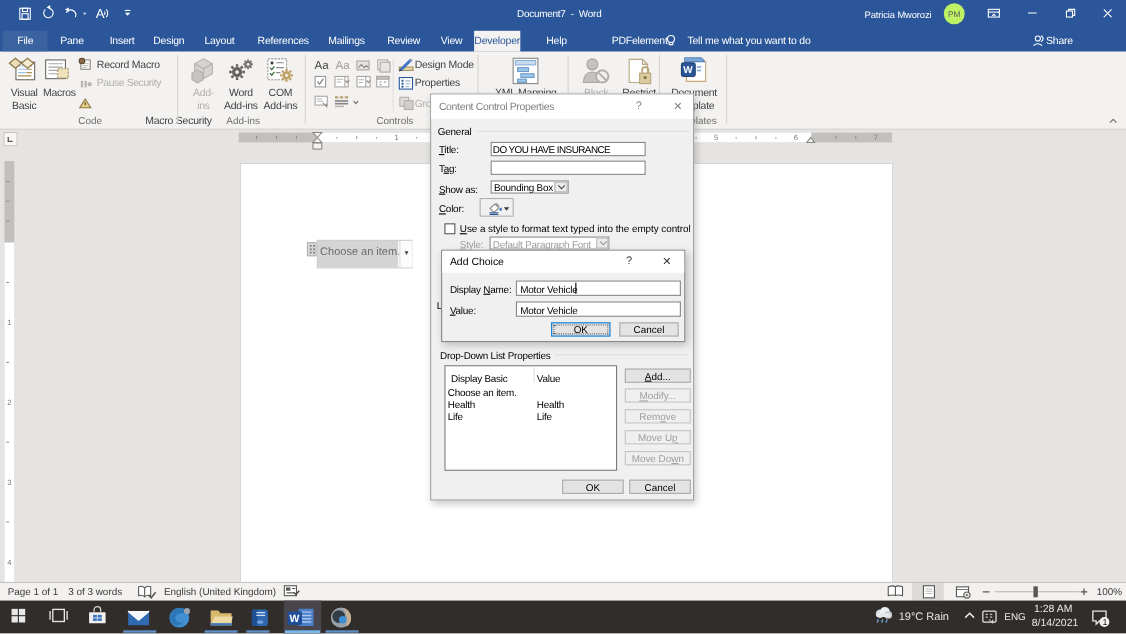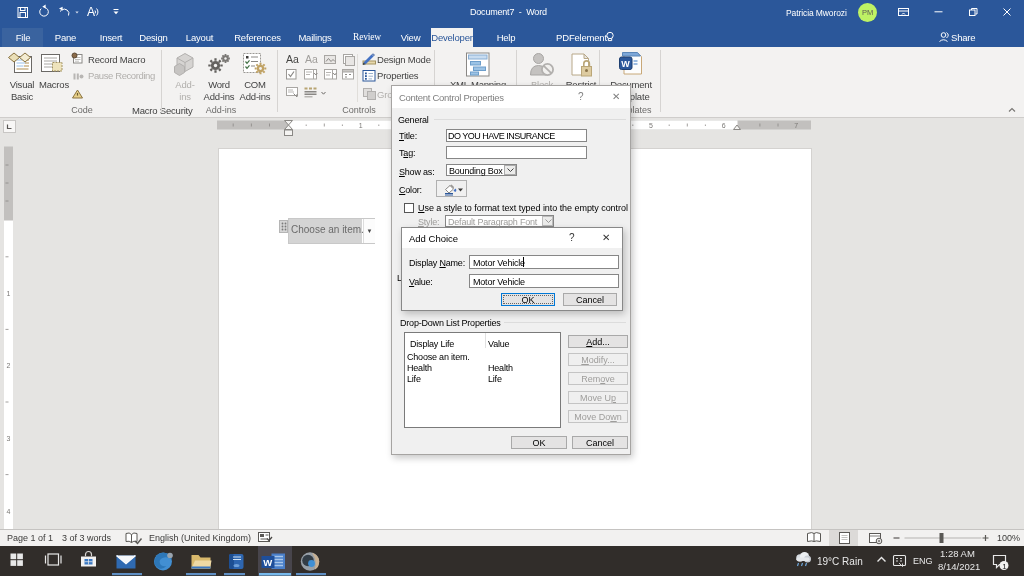--- a/index.html
+++ b/index.html
@@ -81,25 +81,26 @@
 
   <div style="left:2px;top:28px;width:41px;height:19px;background:#3a639f;"></div>
   <div id="devtab"></div>
   <div class="t tab" style="left:8px;width:30px;">File</div>
   <div class="t tab" style="left:50px;width:31px;">Pane</div>
   <div class="t tab" style="left:96px;width:30px;">Insert</div>
   <div class="t tab" style="left:138px;width:31px;">Design</div>
   <div class="t tab" style="left:184px;width:31px;">Layout</div>
   <div class="t tab" style="left:232px;width:51px;">References</div>
   <div class="t tab" style="left:295px;width:40px;">Mailings</div>
-  <div class="t tab" style="left:350px;width:34px;font-family:Liberation Serif, serif;">Review</div>
+  <div class="t tab" style="left:350px;width:34px;">Review</div>
   <div class="t tab" style="left:398px;width:25px;">View</div>
   <div class="t tab" style="left:431px;width:42px;color:#2b579a;">Developer</div>
   <div class="t tab" style="left:494px;width:24px;">Help</div>
   <div class="t tab" style="left:533px;width:57px;margin-left:20px;">PDFelement</div>
+  <div class="t tab" style="left:625px;width:125px;text-align:left;">Tell me what you want to do</div>
   <div class="t tab" style="left:951px;width:30px;text-align:left;">Share</div>
   <div style="left:600px;top:28px;width:420px;height:19px;">
     <svg width="420" height="19" viewBox="0 0 420 19">
       <g stroke="#ffffff" fill="none" stroke-width="1">
         <circle cx="10" cy="7.5" r="3.2"></circle>
         <path d="M 8.3 10.4 l 0 2.2 m 3.4 -2.2 l 0 2.2 m -3.4 0 l 3.4 0"></path>
         <circle cx="343.5" cy="7" r="2.3"></circle>
         <path d="M 339.5 13.5 q 4 -3.5 8 0"></path>
         <path d="M 346.5 4.5 q 3.5 2.5 0 5.5"></path>
       </g>
@@ -269,21 +270,21 @@
       <path d="M 633.5 14 h 4 M 633.5 17 h 4" stroke="#7da7d8" stroke-width="1.4"></path>
       <rect x="619.5" y="10" width="12.5" height="12.5" rx="2" fill="#2b579a" stroke="#1e3f70"></rect>
       <text x="621.2" y="19.8" font-size="9" font-weight="bold" fill="#fff">W</text>
 
       <path d="M 1009 64.5 l 3 -3 3 3" stroke="#7a7875" fill="none" stroke-width="1.2"></path>
     </svg>
   </div>
   <div class="t biglabel" style="left:5px;width:34px;">Visual<br>Basic</div>
   <div class="t biglabel" style="left:37px;width:34px;">Macros</div>
   <div class="t sbtxt" style="left:88px;top:55px;">Record Macro</div>
-  <div class="t sbgray" style="left:88px;top:71px;letter-spacing:-0.4px;">Pause Recording</div>
+  <div class="t sbgray" style="left:88px;top:71px;letter-spacing:-0.4px;">Pause Security</div>
   <div class="t sbtxt" style="left:88px;top:106px;margin-left:44px;">Macro Security</div>
   <div class="t glabel" style="left:62px;width:40px;">Code</div>
   <div class="gsep" style="left:161px;"></div>
   <div class="t biglabel" style="left:170px;width:30px;color:#b1afac;">Add-<br>ins</div>
   <div class="t biglabel" style="left:200px;width:38px;">Word<br>Add-ins</div>
   <div class="t biglabel" style="left:236px;width:38px;">COM<br>Add-ins</div>
   <div class="t glabel" style="left:200px;width:42px;">Add-ins</div>
   <div class="gsep" style="left:277px;"></div>
   <div class="t sbtxt" style="left:377px;top:55px;">Design Mode</div>
   <div class="t sbtxt" style="left:377px;top:71px;">Properties</div>
@@ -395,21 +396,21 @@
     <div class="inp" style="left:53px;top:129px;width:109px;height:12px;"></div>
     <div class="t lbl9" style="left:56px;top:131px;color:#9e9d9b;">Default Paragraph Font</div>
     <div style="left:150px;top:130px;width:11px;height:10px;background:#ececeb;border:1px solid #bcbcbc;"></div>
     <svg style="left:152.5px;top:133px;" width="7" height="5" viewBox="0 0 7 5">
         <path d="M 0.5 0.5 l 3 3 3 -3" stroke="#999" fill="none"></path>
       </svg>
     <div class="t lbl9" style="left:5px;top:187px;">L</div>
     <div class="t lbl9" style="left:8px;top:232px;">Drop-Down List Properties</div>
     <div style="left:112px;top:236px;width:122px;height:1px;background:#dcdcdc;"></div>
     <div class="inp" style="left:12px;top:246px;width:157px;height:96px;border-color:#7a7a7a;"></div>
-    <div class="t lbl9" style="left:18px;top:253px;">Display Life</div>
+    <div class="t lbl9" style="left:18px;top:253px;">Display Basic</div>
     <div class="t lbl9" style="left:96px;top:253px;">Value</div>
     <div style="left:93px;top:247px;width:1px;height:15px;background:#e0e0e0;"></div>
     <div class="t lbl9" style="left:15px;top:266px;">Choose an item.</div>
     <div class="t lbl9" style="left:15px;top:277px;">Health</div>
     <div class="t lbl9" style="left:96px;top:277px;">Health</div>
     <div class="t lbl9" style="left:15px;top:288px;">Life</div>
     <div class="t lbl9" style="left:96px;top:288px;">Life</div>
     <div class="btn" style="left:176px;top:249px;width:60px;height:13px;line-height:12px;"><span class="u">A</span>dd...</div>
     <div class="btnd" style="left:176px;top:267px;width:60px;height:13px;line-height:12px;"><span class="u">M</span>odify...</div>
     <div class="btnd" style="left:176px;top:286px;width:60px;height:13px;line-height:12px;">Rem<span class="u">o</span>ve</div>

